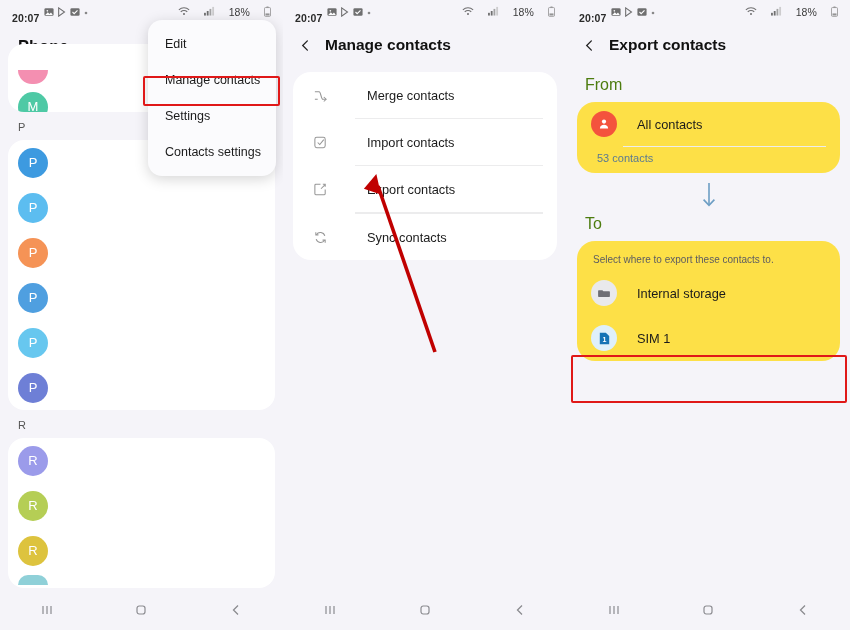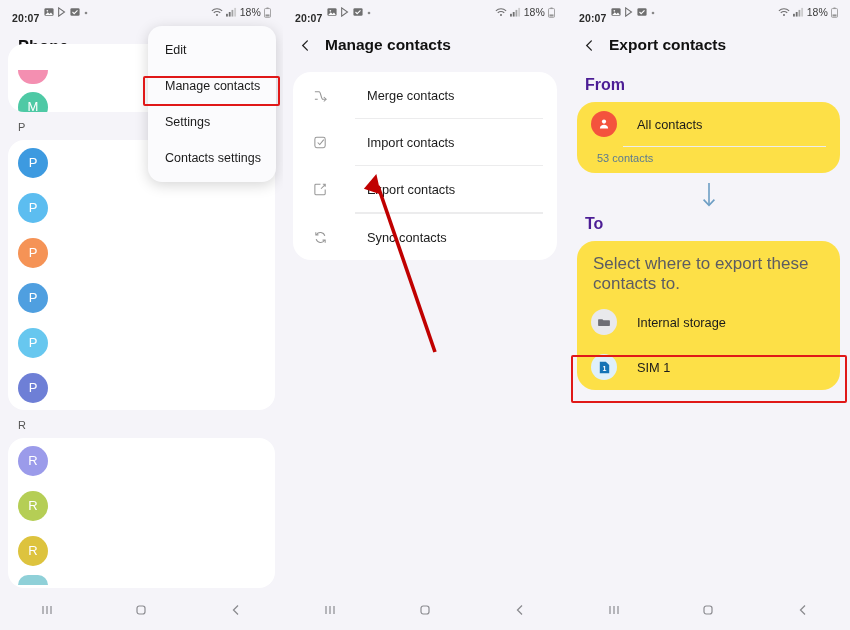--- a/index.html
+++ b/index.html
@@ -25,21 +25,21 @@
     height: 24px;
     display: flex;
     align-items: center;
     padding: 0 12px;
     font-size: 10.5px;
     color: #3a3a3a;
     letter-spacing: 0.1px;
   }
   .sb-time { font-weight: 600; font-size: 10.5px; color: #2a2a2a; margin-top: 12px; }
   .sb-icons { display: flex; align-items: center; gap: 3px; margin-left: 5px; }
-  .sb-right { margin-left: auto; display: flex; align-items: center; gap: 3px; }
+  .sb-right { margin-left: auto; display: flex; align-items: flex-start; gap: 14px; }
   .sb-ic { display: inline-flex; opacity: .78; }
   .sb-batt { font-size: 10.5px; color: #3a3a3a; }
 
   
   .phone-title {
     font-size: 16.5px; font-weight: bold; color: #111;
     padding: 13px 18px 10px 18px;
   }
   .contact-card {
     background: #ffffff;
@@ -57,21 +57,21 @@
   }
   .section-letter {
     font-size: 11px; color: #555; padding: 9px 0 7px 18px;
     letter-spacing: .2px;
   }
   .clip-top { margin-top: -22px; }
 
   
   .menu {
     position: absolute;
-    left: 148px; top: 26px;
+    left: 148px; top: 20px;
     width: 128px;
     background: #fbfbfd;
     border-radius: 14px;
     box-shadow: 0 3px 14px rgba(0,0,0,.17);
     padding: 6px 0;
     z-index: 20;
   }
   .menu-item {
     font-size: 12.5px; color: #1b1b1b;
     padding: 11px 0 11px 17px;
@@ -126,39 +126,38 @@
     height: 46px;
     padding: 0 14px 0 16px;
     position: relative;
   }
   .mc-icon { width: 22px; flex: none; display: flex; align-items: center; justify-content: center; opacity: .62; }
   .mc-label { font-size: 12.8px; color: #1b1b1b; margin-left: 36px; }
   .mc-sep { height: 1px; background: #ececed; margin-left: 62px; margin-right: 14px; }
 
   
   .sec-label {
-    font-size: 16px; color: #4c1d95;
+    font-size: 16px; color: #4d7c0f;
     padding: 10px 0 6px 18px;
-    font-weight: bold;
   }
   .card3 {
     background: #fde047; border-radius: 18px;
     margin: 2px 10px 0 10px;
     padding: 0;
     overflow: hidden;
   }
   .row3 { display: flex; align-items: center; height: 44px; padding-left: 14px; }
   .ic-circle {
     width: 26px; height: 26px; border-radius: 50%;
     display: flex; align-items: center; justify-content: center; flex: none;
   }
   .row3-label { font-size: 12.8px; color: #1b1b1b; margin-left: 20px; }
   .sub3 { font-size: 11px; color: #5a7a92; padding: 5px 0 9px 20px; }
   .sep3 { height: 1px; background: #ededee; margin: 0 14px 0 46px; }
-  .hint3 { font-size: 17px; color: #5c5c62; padding: 13px 0 6px 16px; }
+  .hint3 { font-size: 10px; color: #5c5c62; padding: 13px 0 6px 16px; }
   .arrow-dn { display: flex; justify-content: center; padding: 8px 0 2px 0; }
 </style>
 </head>
 <body>
 
 <div id="screen">
 
   <div class="panel p1">
 
     <div class="statusbar">

